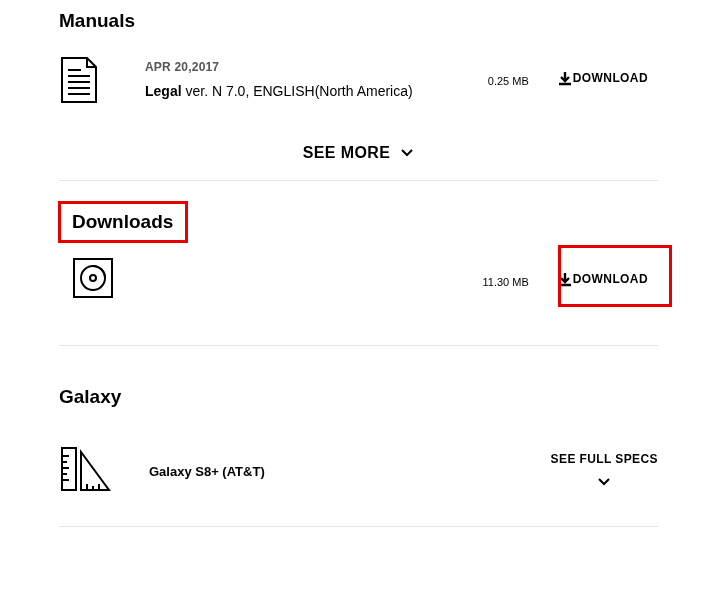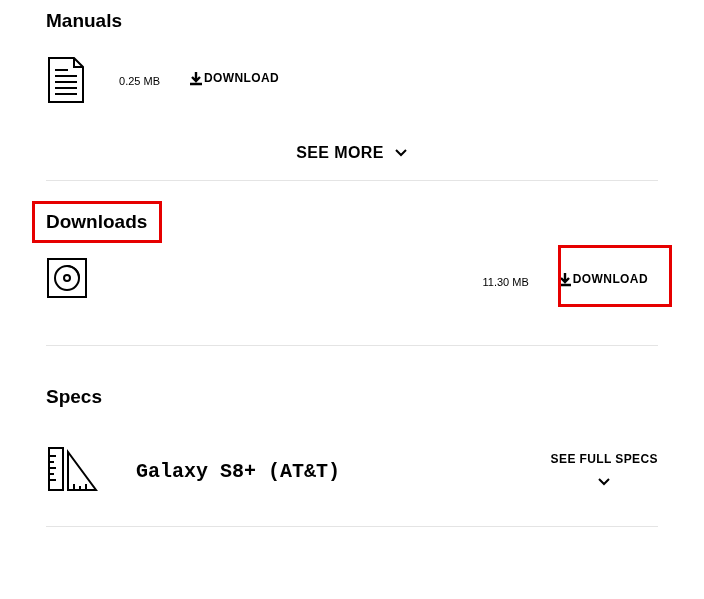--- a/index.html
+++ b/index.html
@@ -94,62 +94,67 @@
     gap: 10px;
   }
   .divider { border: none; border-top: 1px solid #e4e4e4; }
   .specs-row {
     display: flex;
     align-items: center;
     padding: 18px 0 28px 0;
   }
   .specs-title {
     flex: 1;
-    font-size: 20px;
+    font-size: 13px;
     font-weight: 700;
     padding-left: 36px;
-    font-family: Liberation Mono, monospace;
   }
   .see-full {
     font-size: 12px;
     font-weight: 700;
     letter-spacing: 0.4px;
     cursor: pointer;
     display: flex;
     align-items: center;
     gap: 10px;
     flex-direction: column;
   }
   
   .hl-box {
     position: absolute;
     border: 3px solid #e60000;
     pointer-events: none;
   }
-  .rel { position: relative; }
+  .rel { position: relative; margin-left: 13px; }
 </style>
 </head>
 <body>
 
 <div class="container rel">
 
   <div class="section-title">Manuals</div>
 
   <div class="item-row">
     <div class="icon-cell">
       <svg width="40" height="48" viewBox="0 0 40 48">
         <path d="M3 2 H28 L37 11 V46 H3 Z" fill="none" stroke="#000" stroke-width="2"></path>
         <path d="M28 2 V11 H37" fill="none" stroke="#000" stroke-width="2"></path>
         <line x1="9" y1="14" x2="22" y2="14" stroke="#000" stroke-width="2"></line>
         <line x1="9" y1="20" x2="31" y2="20" stroke="#000" stroke-width="2"></line>
         <line x1="9" y1="26" x2="31" y2="26" stroke="#000" stroke-width="2"></line>
         <line x1="9" y1="32" x2="31" y2="32" stroke="#000" stroke-width="2"></line>
         <line x1="9" y1="38" x2="31" y2="38" stroke="#000" stroke-width="2"></line>
       </svg>
     </div>
+    <div class="info-cell">
+      <div class="date">APR 20,2017</div>
+      <div class="title-line">
+        <span class="bold">Legal</span><span> ver. N 7.0, ENGLISH(North America)</span>
+      </div>
+    </div>
     <div class="size-cell">0.25 MB</div>
     <div class="download-cell">
       <span>
         <svg width="16" height="16" viewBox="0 0 16 16">
             <path d="M8 1 V9 M4 6 L8 10 L12 6 M2 13 H14" stroke="#000" stroke-width="2.4" fill="none" stroke-linecap="butt"></path>
           </svg>
       </span>
       <span class="download-label">DOWNLOAD</span>
     </div>
   </div>
@@ -188,21 +193,21 @@
             <path d="M8 1 V9 M4 6 L8 10 L12 6 M2 13 H14" stroke="#000" stroke-width="2.4" fill="none"></path>
           </svg>
       </span>
       <span class="download-label">DOWNLOAD</span>
     </div>
     <div class="hl-box" style="right:-14px; top:-6px; width:114px; height:62px;"></div>
   </div>
 
   <hr class="divider">
 
-  <div class="section-title" style="padding-top:40px;">Specs</div>
+  <div class="section-title" style="padding-top:40px;">Galaxy</div>
 
   <div class="specs-row">
     <div>
       <svg width="54" height="50" viewBox="0 0 54 50">
         <rect x="3" y="4" width="14" height="42" fill="none" stroke="#000" stroke-width="2"></rect>
         <line x1="3" y1="12" x2="10" y2="12" stroke="#000" stroke-width="2"></line>
         <line x1="3" y1="18" x2="8" y2="18" stroke="#000" stroke-width="2"></line>
         <line x1="3" y1="24" x2="10" y2="24" stroke="#000" stroke-width="2"></line>
         <line x1="3" y1="30" x2="8" y2="30" stroke="#000" stroke-width="2"></line>
         <line x1="3" y1="36" x2="10" y2="36" stroke="#000" stroke-width="2"></line>

